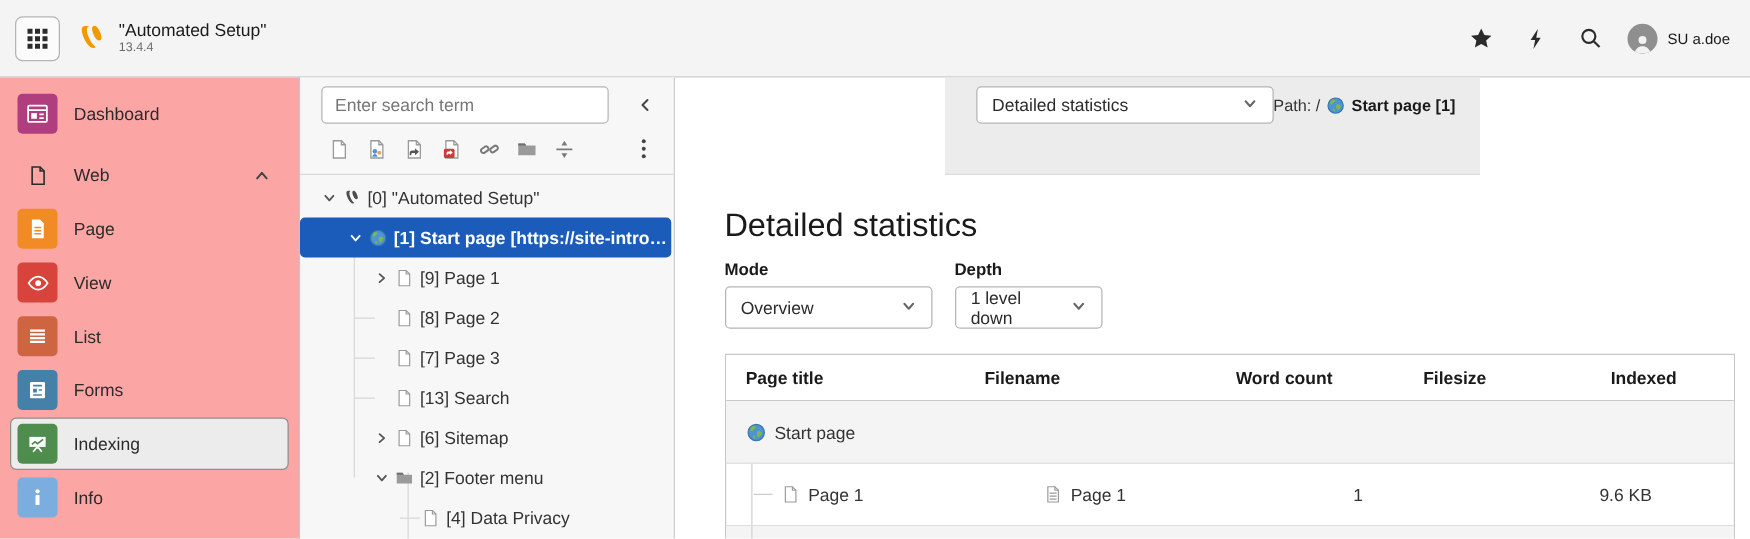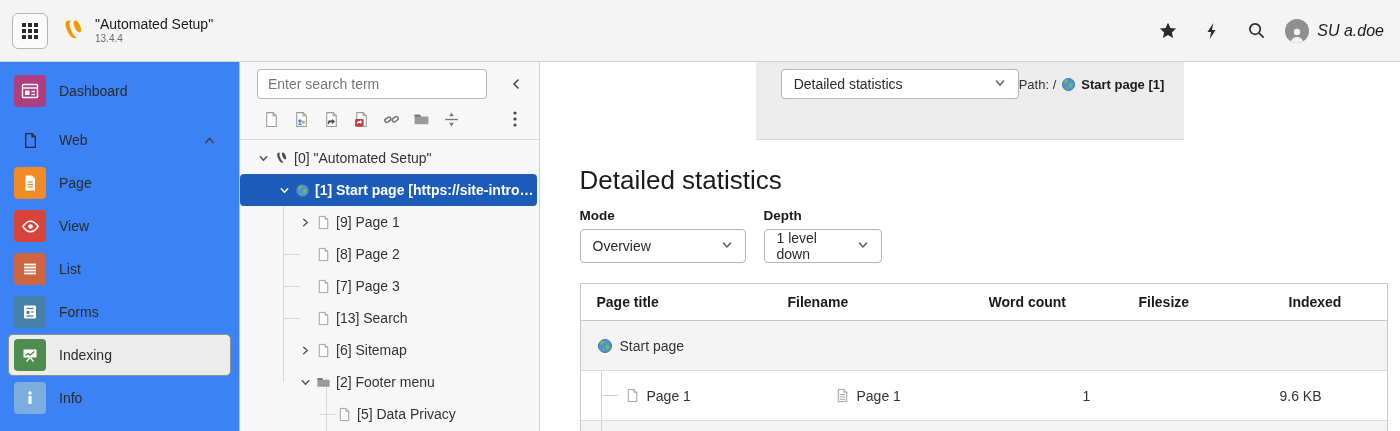--- a/index.html
+++ b/index.html
@@ -14,27 +14,27 @@
   .grid9 span { background:#2b2b2b; width:4px; height:4px; }
   .brand { display:flex; align-items:center; margin-left:12px; }
   .brand-logo { width:26px; height:26px; }
   .brand-text { margin-left:9px; line-height:1.25; }
   .brand-title { font-size:14px; color:#1a1a1a; }
   .brand-version { font-size:10px; color:#6a6a6a; }
   .topbar-right { margin-left:auto; display:flex; align-items:center; gap:10px; padding-right:14px; }
   .tb-icon { width:34px; height:34px; display:flex; align-items:center; justify-content:center; cursor:pointer; border-radius:4px; }
   .avatar-wrap { display:flex; align-items:center; gap:8px; cursor:pointer; padding:4px 2px; }
   .avatar { width:24px; height:24px; border-radius:50%; background:#8f8f8f; overflow:hidden; display:flex; align-items:flex-end; justify-content:center; }
-  .username { font-size:16px; color:#1a1a1a;font-style:italic; }
+  .username { font-size:12px; color:#1a1a1a; }
 
   
   .main-row { flex:1; display:flex; min-height:0; }
 
   
-  .sidebar { width:240px; flex:0 0 240px; background:#3b82f6; border-right:1px solid #c3c3c3; padding-top:8px; }
+  .sidebar { width:240px; flex:0 0 240px; background:#fca5a5; border-right:1px solid #c3c3c3; padding-top:8px; }
   .nav-item { display:flex; align-items:center; height:42px; margin:0 8px 1px 8px; padding:0 8px 0 5px; border-radius:5px; border:1px solid transparent; cursor:pointer; }
   .nav-item.group { margin-top:7px; }
   .nav-item.active { background:#ececec; border-color:#8f8f8f; }
   .tile { width:32px; height:32px; border-radius:4px; display:flex; align-items:center; justify-content:center; flex:0 0 32px; }
   .tile.plain { background:transparent; }
   .nav-label { margin-left:13px; font-size:14px; color:#2b2b2b; }
   .nav-chevron { margin-left:auto; display:flex; align-items:center; padding-right:6px; }
 
   
   .tree-panel { width:300px; flex:0 0 300px; background:#f7f7f7; border-right:1px solid #cfcfcf; display:flex; flex-direction:column; }
@@ -457,21 +457,21 @@
         </div>
 
         <div class="tree-row lvl3">
           <span class="tick t3"></span>
           <span class="chev"></span>
           <span class="ticon">
               <svg width="15" height="15" viewBox="0 0 16 16">
                 <use href="#i-page"></use>
               </svg>
             </span>
-          <span class="tlabel">[5] Data Privacy</span>
+          <span class="tlabel">[4] Data Privacy</span>
         </div>
       </div>
     </aside>
 
     <section class="content">
 
       <div class="docheader">
         <div class="func-select">
           <span>Detailed statistics</span>
           <span class="sel-chev">

